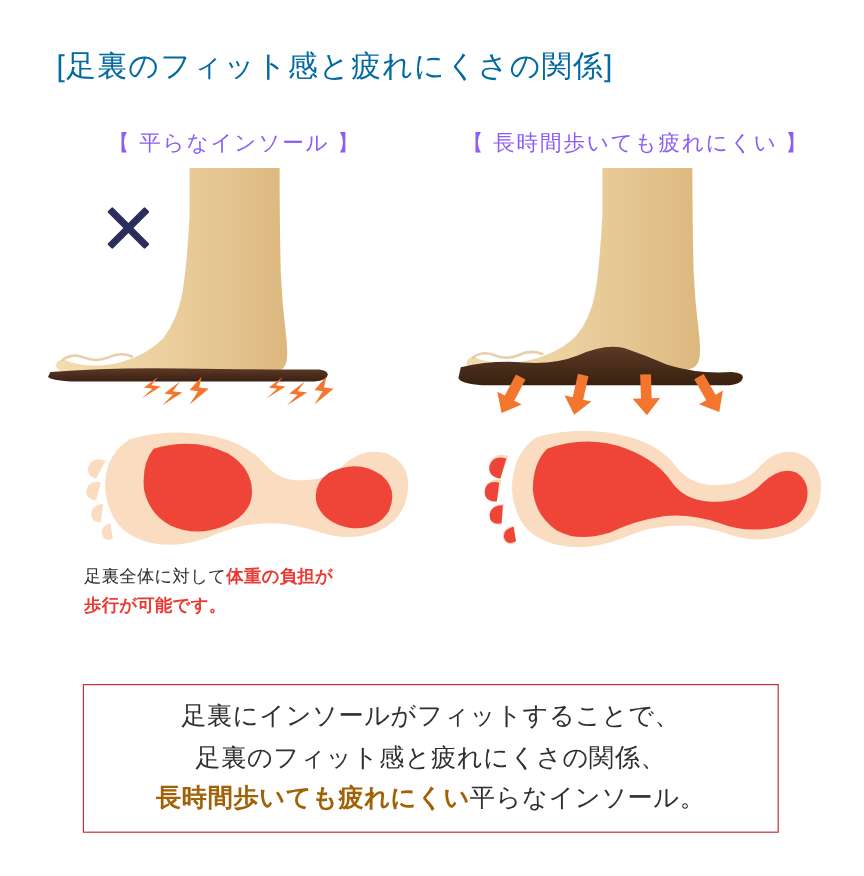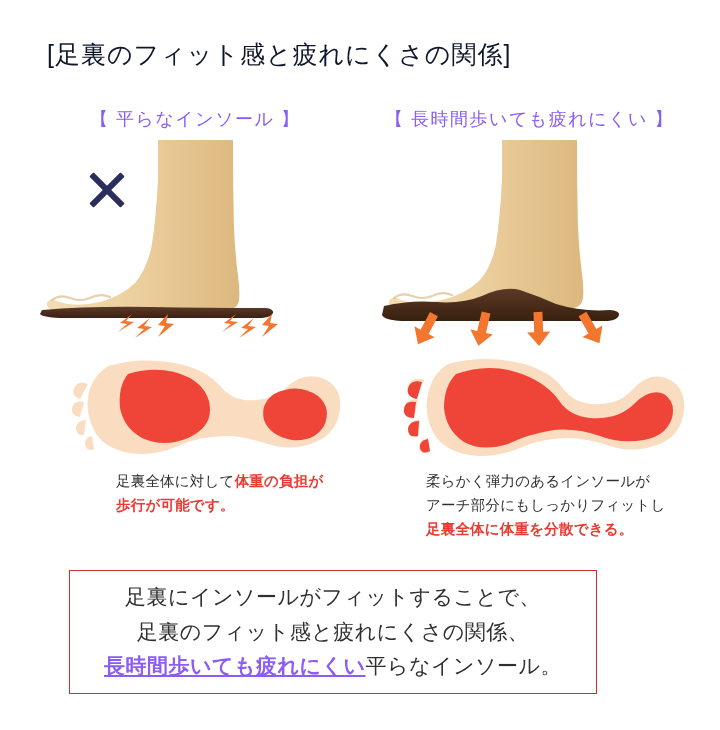--- a/index.html
+++ b/index.html
@@ -10,21 +10,21 @@
     color:#333333;
     overflow:hidden;
     position:relative;
   }
   .page{position:relative;width:720px;height:730px;}
 
   
   .title{
     position:absolute;left:47px;top:38px;
     font-size:25px;letter-spacing:1px;
-    color:#0f172a;white-space:nowrap;
+    color:#0369a1;white-space:nowrap;
     font-weight:400;
   }
 
   
   .col-heading{
     position:absolute;top:107px;
     font-size:18px;letter-spacing:1.5px;
     color:#8b5cf6;white-space:nowrap;
     font-weight:400;
   }
@@ -54,41 +54,41 @@
   .effect-row svg{display:block;}
 
   
   .footprint{position:absolute;left:0;top:212px;width:320px;height:110px;}
   .footprint svg{display:block;}
 
   
   .caption{
     position:absolute;width:300px;
     font-size:14.5px;line-height:1.65;
-    color:#2f2f2f;letter-spacing:0.2px;margin-left:46px;
+    color:#2f2f2f;letter-spacing:0.2px;
   }
   .caption.left{left:40px;top:330px;}
   .caption.right{left:10px;top:330px;}
   .caption .hl{color:#e83b34;font-weight:700;}
 
   
   .summary-box{
     position:absolute;left:69px;top:570px;
-    width:528px;height:124px;
+    width:580px;height:124px;
     border:1.5px solid #c63232;
     box-sizing:border-box;
     display:flex;flex-direction:column;
     align-items:center;justify-content:center;
   }
   .summary-line{
     font-size:21px;line-height:1.65;
     color:#2f2f2f;letter-spacing:0.5px;
     white-space:nowrap;text-align:center;
   }
-  .summary-line .hl{color:#8b5cf6;font-weight:700;text-decoration:underline;}
+  .summary-line .hl{color:#a16207;font-weight:700;}
 </style>
 </head>
 <body>
 
 <div class="page">
 
   <div class="title">[足裏のフィット感と疲れにくさの関係]</div>
 
   <div class="col-heading left">【 平らなインソール 】</div>
 
@@ -240,25 +240,20 @@
                  Q158 82 138 92 Q112 100 94 90 Q76 78 74 56
                  Q74 34 86 22 Z" fill="#ef4438"></path>
 
         <path d="M52 30 Q41 27 38 36 Q36 45 47 47 Z" fill="#ef4438"></path>
         <path d="M46 50 Q35 48 34 57 Q33 66 44 66 Z" fill="#ef4438"></path>
         <path d="M49 69 Q39 69 38 77 Q38 86 48 84 Z" fill="#ef4438"></path>
         <path d="M58 87 Q49 89 50 96 Q52 103 60 99 Z" fill="#ef4438"></path>
       </svg>
     </div>
 
-    <div class="caption right">
-      <span>柔らかく弾力のあるインソールが</span><br>
-      <span>アーチ部分にもしっかりフィットし</span><br>
-      <span class="hl">足裏全体に体重を分散できる。</span>
-    </div>
   </div>
 
   <div class="summary-box">
     <div class="summary-line">
       <span>足裏にインソールがフィットすることで、</span>
     </div>
     <div class="summary-line">
       <span>足裏のフィット感と疲れにくさの関係、</span>
     </div>
     <div class="summary-line">

